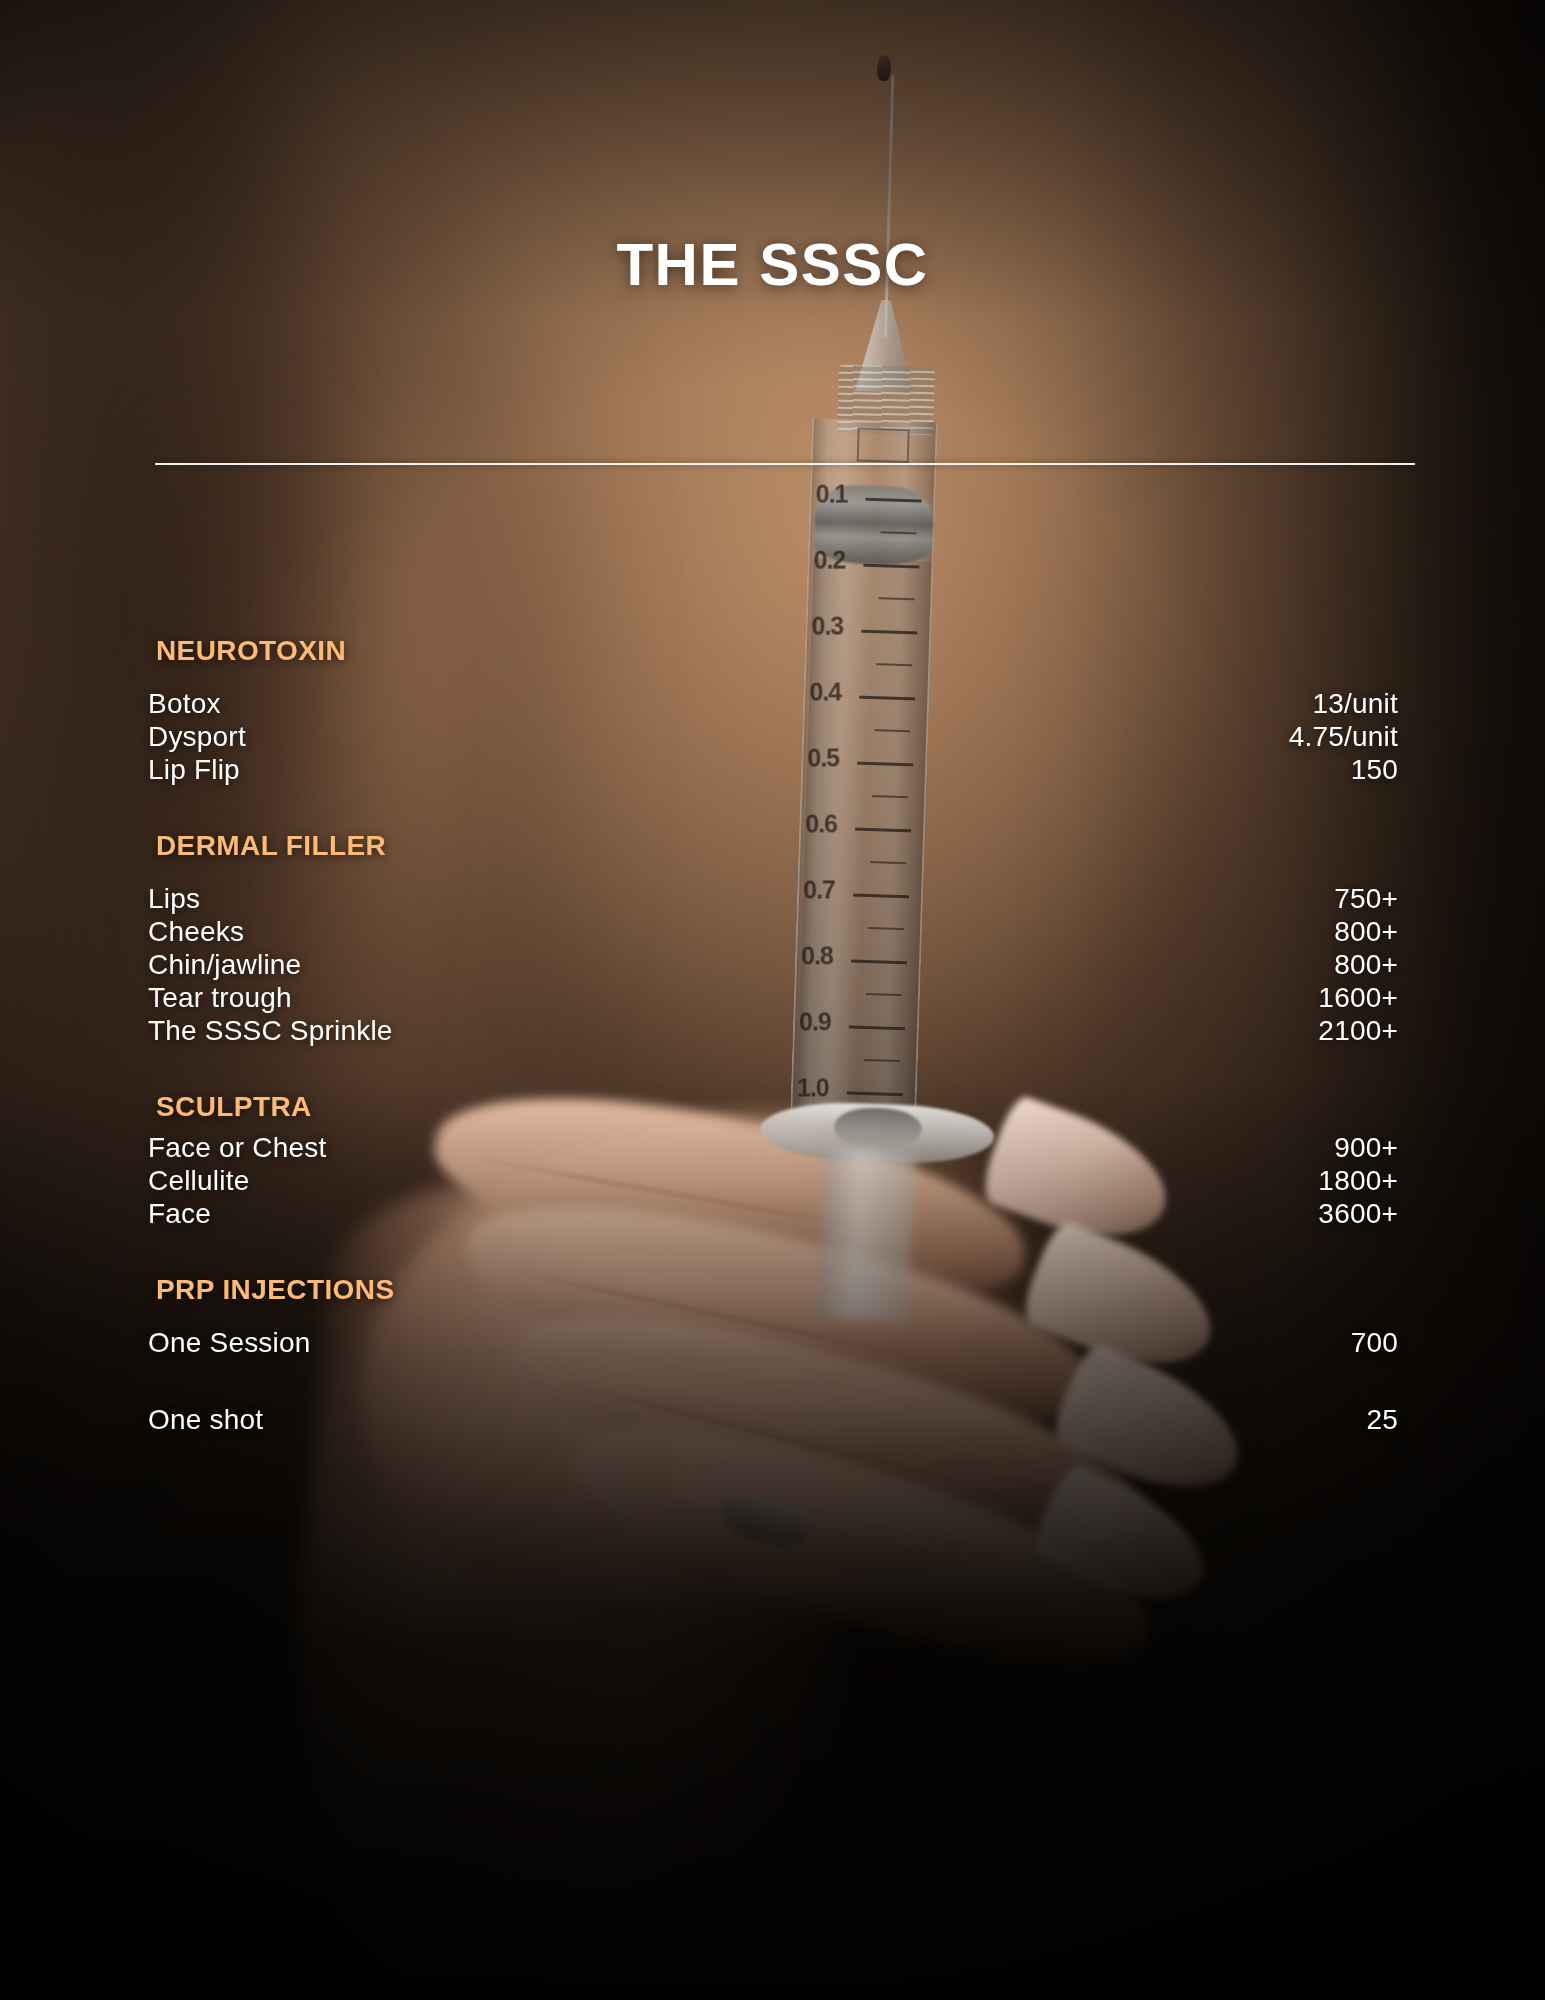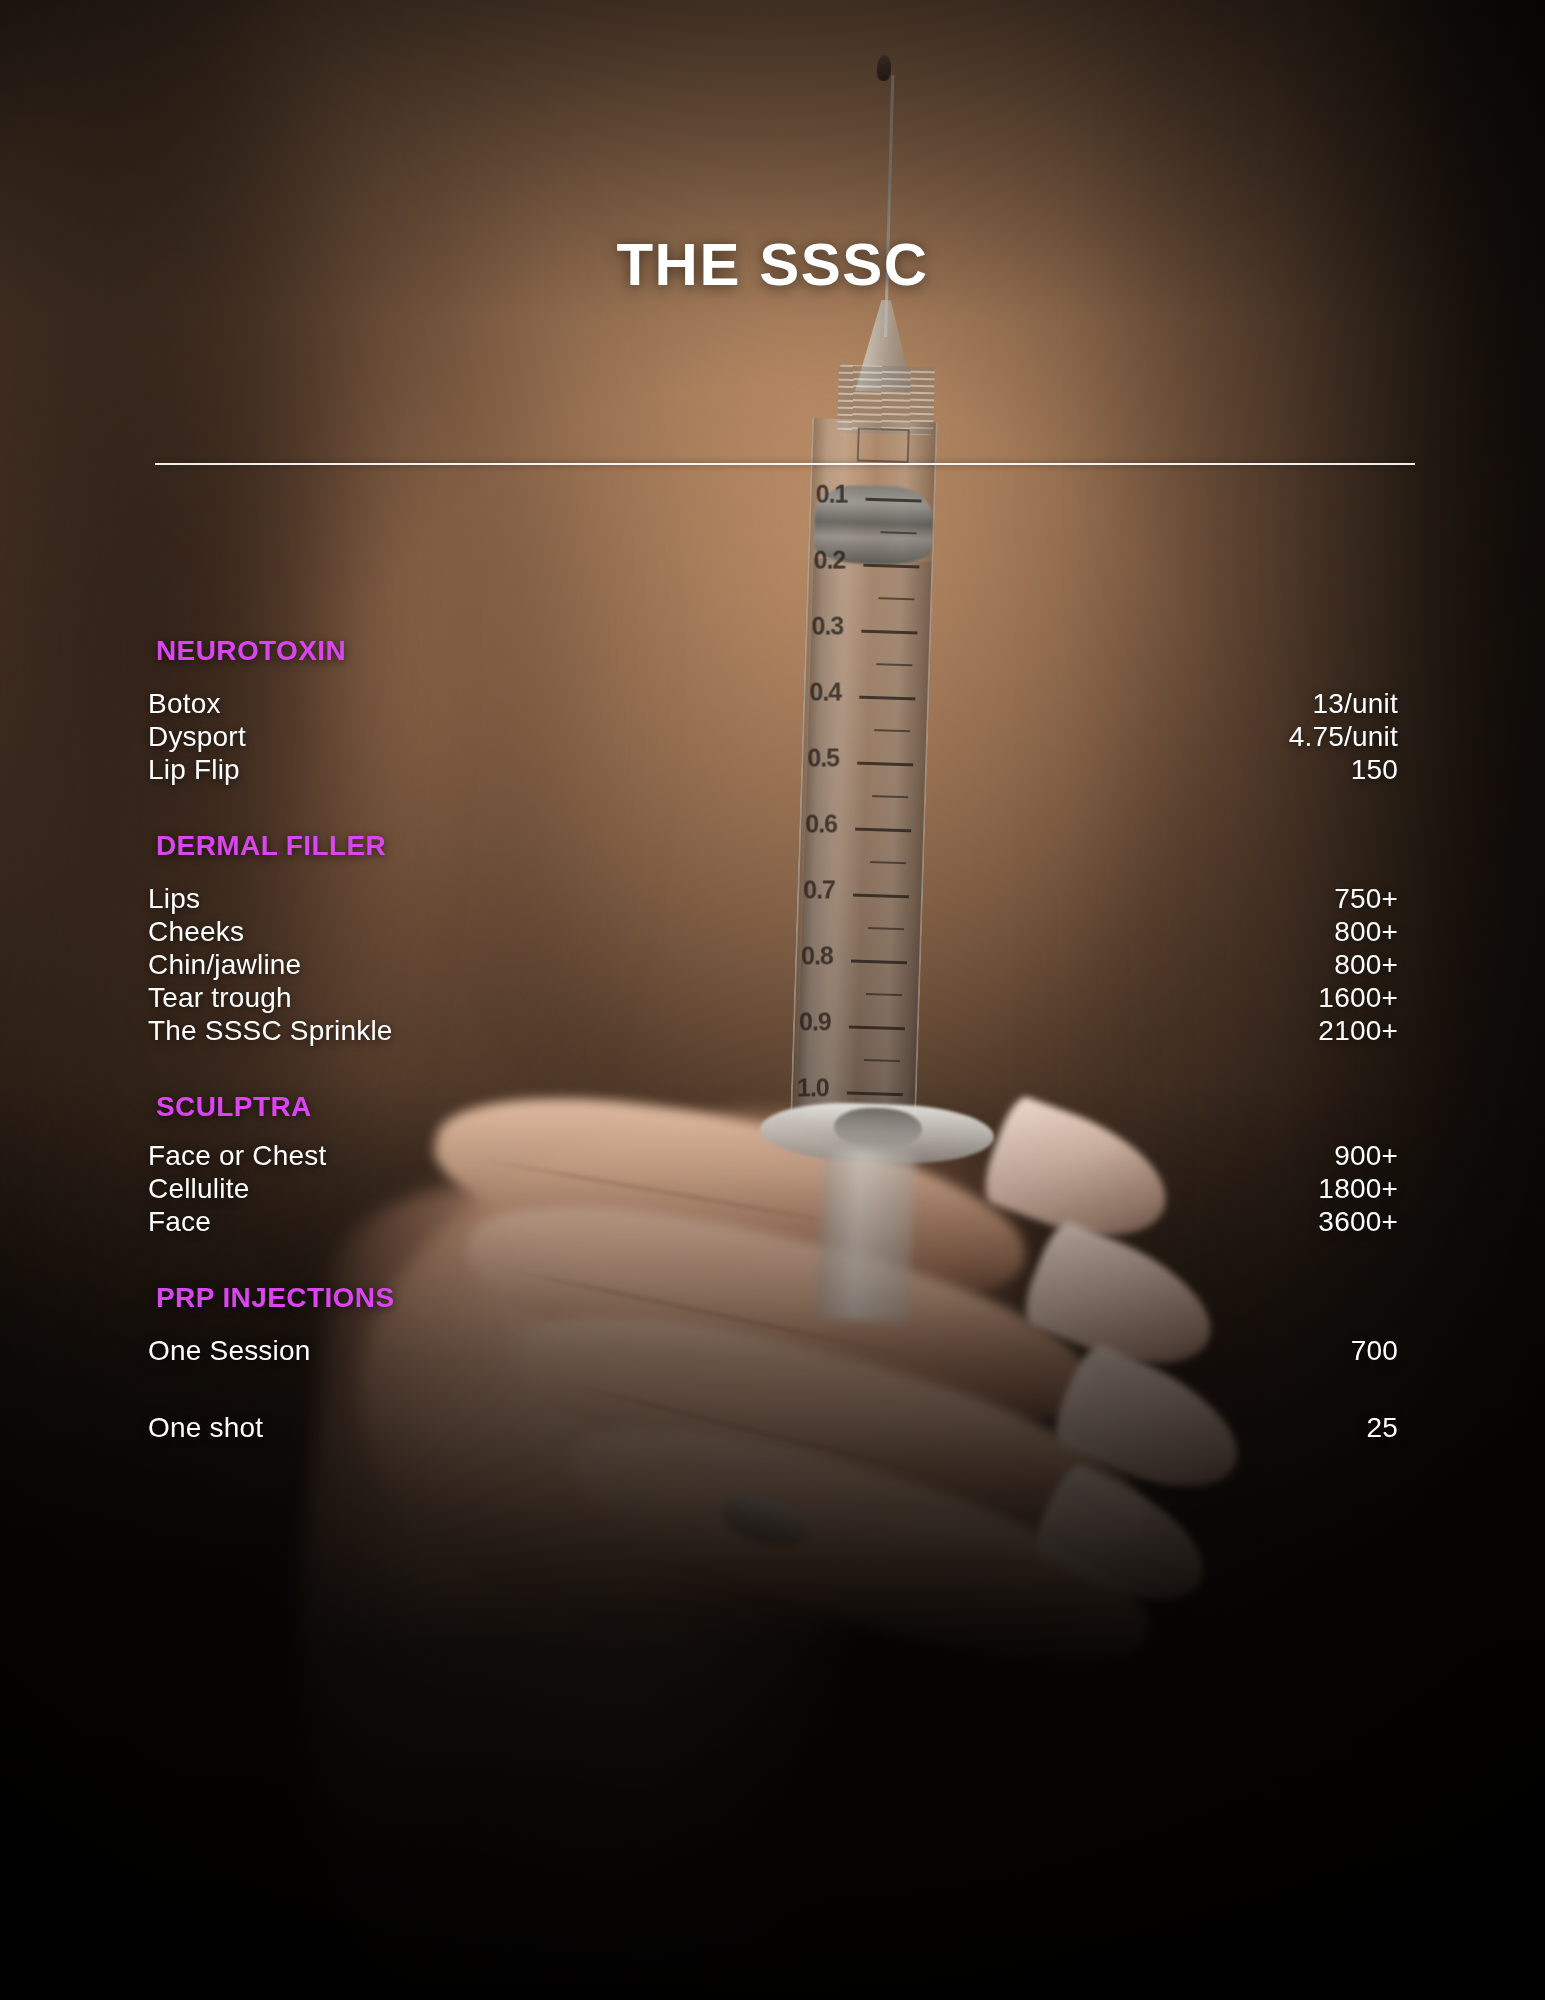--- a/index.html
+++ b/index.html
@@ -305,29 +305,29 @@
     position:absolute;
     top:635px;
     left:148px;
     width:1250px;
   }
   .section{ position:relative; }
   .section + .section{ margin-top:44px; }
   .section.tight + .section{ margin-top:44px; }
 
   .sec-head{
-    color:#d946ef;
+    color:#fdba74;
     font-size:28px;
     font-weight:700;
     letter-spacing:0.4px;
     text-shadow:0 2px 10px rgba(0,0,0,0.6);
     margin-left:8px;
     margin-bottom:20px;
   }
-  .section.tight .sec-head{ margin-bottom:16px; }
+  .section.tight .sec-head{ margin-bottom:8px; }
 
   .row{
     display:flex;
     align-items:baseline;
     justify-content:space-between;
     line-height:1.18;
     color:#ffffff;
     font-size:28px;
     font-weight:400;
     letter-spacing:0.2px;

